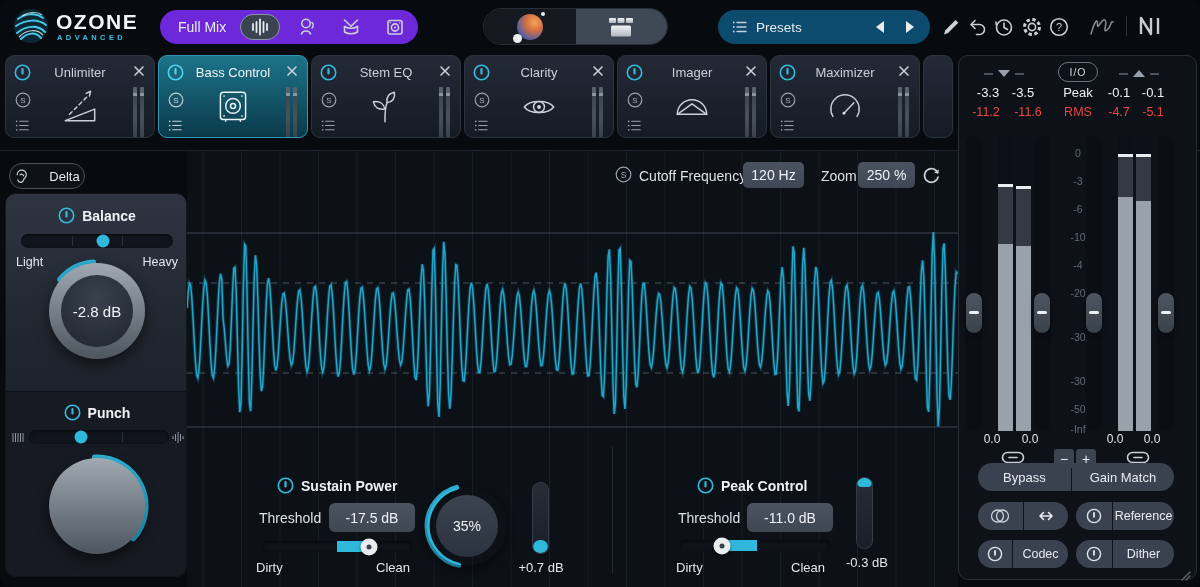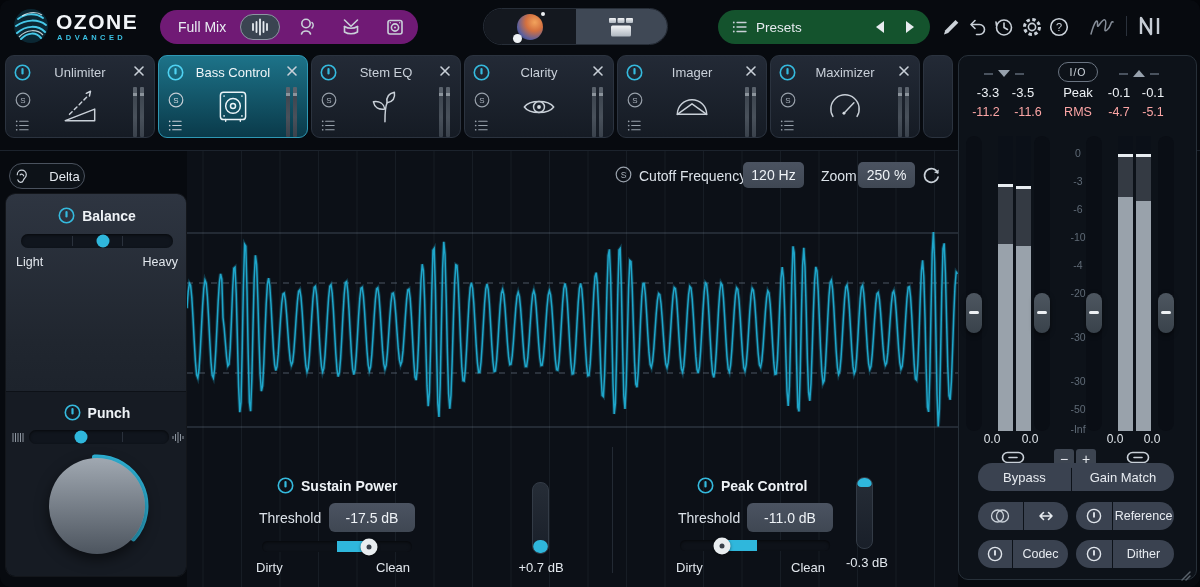--- a/index.html
+++ b/index.html
@@ -7,33 +7,33 @@
 body{font-family:"Liberation Sans",sans-serif;-webkit-font-smoothing:antialiased}
 #app{position:relative;width:1200px;height:587px;background:#070a0f;overflow:hidden;border-radius:10px;color:#dfe5ec}
 .abs{position:absolute}
 .flex{display:flex;align-items:center}
 svg{display:block}
 .ic{stroke:#c9d0d8;fill:none;stroke-width:1.6;stroke-linecap:round;stroke-linejoin:round}
 .ic-dim{stroke:#98a1ab}
 
 #brand-name{font-size:21px;font-weight:bold;letter-spacing:1.5px;color:#f2f5f8}
 #brand-sub{font-size:7.5px;font-weight:bold;letter-spacing:3.4px;color:#3bc1e3}
-.pill{background:#701a75;border-radius:17px}
+.pill{background:#6d28d9;border-radius:17px}
 #fullmix-pill{left:160px;top:10px;width:258px;height:34px;gap:10px;padding-left:18px}
 #fullmix-label{font-size:14px;color:#e9edf2;margin-right:4px}
 .src-btn{width:34px;height:26px;display:flex;align-items:center;justify-content:center;border-radius:13px}
 .src-btn.sel{width:40px;background:#3a4451;border:1px solid #8d96a2}
 #view-toggle{left:483px;top:8px;width:185px;height:37px;border-radius:19px;overflow:hidden;border:1px solid #272e38;display:flex}
 #view-toggle .half{flex:1;display:flex;align-items:center;justify-content:center;height:100%}
 #half-ai{background:#14181f}
 #half-mod{background:#3f4855}
 #sphere{position:relative;width:26px;height:26px;border-radius:50%;background:radial-gradient(circle at 68% 32%,#f2a35c,#d4703f 35%,#5a5f9e 70%,#252c4e 95%)}
 #sphere .moon1{position:absolute;left:-4px;bottom:-3px;width:9px;height:9px;border-radius:50%;background:#eef1f4}
 #sphere .moon2{position:absolute;right:-2px;top:-2px;width:4px;height:4px;border-radius:50%;background:#eef1f4}
-#presets-pill{left:718px;top:10px;width:212px;height:34px;background:#14532d;border-radius:17px;padding:12px 14px;gap:8px}
+#presets-pill{left:718px;top:10px;width:212px;height:34px;background:#0c4a6e;border-radius:17px;padding:12px 14px;gap:8px}
 #presets-label{font-size:13.5px;color:#e6eaef;flex:1}
 .tool{position:absolute;top:16px;cursor:pointer}
 #ni-sep{left:1126px;top:16px;width:1px;height:20px;background:#2a313b}
 
 .tab{position:absolute;top:55px;height:83px;background:linear-gradient(180deg,#232a36,#151b24);border:1px solid #2b333f;border-radius:9px}
 .tab.sel{background:linear-gradient(180deg,#1d7389,#0a3a4a);border-color:#2e98b4}
 .tab-title{position:absolute;top:9px;left:20px;right:20px;text-align:center;font-size:13px;color:#c9d0d9;white-space:nowrap}
 .tab.sel .tab-title{color:#f0f6f9}
 .tab-power{position:absolute;left:8px;top:8px}
 .tab-close{position:absolute;right:9px;top:9px}
@@ -73,21 +73,21 @@
 #mini-face{position:absolute;left:14px;top:14px;width:62px;height:62px;border-radius:50%;background:linear-gradient(180deg,#3b434f,#2b333e);display:flex;align-items:center;justify-content:center;font-size:14px;color:#eef1f5}
 #grp-divider{left:612px;top:447px;width:1px;height:126px;background:#232a34}
 
 #io-panel{left:958px;top:55px;width:239px;height:525px;background:#0d1219;border:1px solid #273039;border-radius:10px}
 #io-panel .rp{position:absolute}
 .tri-dash{width:9px;height:2px;background:#49525e}
 .tri-down{width:0;height:0;border-left:6px solid transparent;border-right:6px solid transparent;border-top:7px solid #97a1ad}
 .tri-up{width:0;height:0;border-left:6px solid transparent;border-right:6px solid transparent;border-bottom:7px solid #97a1ad}
 #io-oval{left:99px;top:6px;width:40px;height:20px;border:1px solid #6b7582;border-radius:10px;display:flex;align-items:center;justify-content:center;font-size:10.5px;color:#cfd6dd;letter-spacing:1px}
 .pk-val{position:absolute;width:36px;text-align:center;font-size:13px;color:#edf1f5}
-.rms-val{position:absolute;width:42px;text-align:center;font-size:12.5px;color:#fca5a5}
+.rms-val{position:absolute;width:42px;text-align:center;font-size:12.5px;color:#ef4444}
 .fader-track{position:absolute;top:80px;width:16px;height:295px;background:#0a0e15;border-radius:8px}
 .fader-handle{position:absolute;left:0;top:157px;width:16px;height:40px;border-radius:8px;background:linear-gradient(180deg,#4d5660,#39424b);box-shadow:0 2px 5px rgba(0,0,0,.5)}
 .fader-handle::after{content:"";position:absolute;left:3px;top:18px;width:10px;height:3px;border-radius:1.5px;background:#eef1f4}
 .vumeter{position:absolute;top:80px;width:15px;height:295px;background:#0b1018}
 .vu-hold{position:absolute;left:0;right:0;height:3px;background:#e8edf1}
 .vu-soft{position:absolute;left:0;right:0;background:rgba(160,170,180,.28)}
 .vu-solid{position:absolute;left:0;right:0;background:#99a2ab}
 #io-scale span{position:absolute;left:99px;width:40px;text-align:center;font-size:10.5px;color:#5f6a76}
 .fv{position:absolute;top:376px;width:34px;text-align:center;font-size:12px;color:#dfe5ea}
 .sq-btn{position:absolute;top:393px;width:20px;height:19px;background:#3c4450;border-radius:3px;display:flex;align-items:center;justify-content:center;font-size:14px;color:#e6eaef}
@@ -500,20 +500,29 @@
           </svg>
         <span>Balance</span>
       </div>
       <div class="hslider" style="left:15px;top:40px;width:152px">
         <span class="seg" style="left:33.3%"></span>
           <span class="seg" style="left:66.6%"></span>
         <span class="dot-thumb" style="left:54%"></span>
       </div>
       <span class="range-lab" style="left:10px;top:61px">Light</span>
       <span class="range-lab" style="right:10px;top:61px">Heavy</span>
+      <div class="knob" style="left:36px;top:62px">
+        <svg class="abs" width="110" height="110" viewBox="0 0 110 110">
+            <path d="M17.5 23.5 A49 49 0 0 1 51.6 6.1" fill="none" stroke="#2fb7dc" stroke-width="5" stroke-linecap="round"></path>
+          </svg>
+        <div class="k-ring"></div>
+        <div class="k-face">
+            <span>-2.8 dB</span>
+          </div>
+      </div>
     </div>
     <div id="punch-sec">
       <div class="sec-title" style="top:12px">
         <svg width="17" height="17" viewBox="0 0 17 17">
             <circle cx="8.5" cy="8.5" r="7.2" fill="none" stroke="#35bade" stroke-width="1.6"></circle>
             <line x1="8.5" y1="5" x2="8.5" y2="9.5" stroke="#35bade" stroke-width="2.2" stroke-linecap="round"></line>
           </svg>
         <span>Punch</span>
       </div>
       <svg class="abs" style="left:6px;top:39px" width="14" height="13" viewBox="0 0 14 13">
@@ -556,20 +565,29 @@
     <span>Sustain Power</span>
   </div>
   <span class="abs hdr-label" style="left:259px;top:510px">Threshold</span>
   <div class="abs val-box" style="left:329px;top:503px;width:86px;height:29px;border-radius:6px">-17.5 dB</div>
   <div class="abs mix-slider" style="left:262px;top:541px;width:150px">
     <span class="mix-fill" style="left:50%;width:21%"></span>
     <span class="ball-thumb" style="left:71%"></span>
   </div>
   <span class="abs range-lab" style="left:256px;top:560px;font-size:13px">Dirty</span>
   <span class="abs range-lab" style="left:376px;top:560px;font-size:13px">Clean</span>
+  <div class="abs" id="mini-knob">
+    <svg class="abs" width="90" height="90" viewBox="0 0 90 90">
+        <path d="M36.7 84.1 A40 40 0 0 1 34.6 6.4" fill="none" stroke="#2fb7dc" stroke-width="5" stroke-linecap="round"></path>
+      </svg>
+    <div id="mini-outer"></div>
+    <div id="mini-face">
+        <span>35%</span>
+      </div>
+  </div>
   <div class="abs vmeter" style="left:532px;top:482px;height:72px">
     <span class="vm-fill" style="bottom:0;height:13px;border-radius:8px 8px 7px 7px"></span>
   </div>
   <span class="abs meter-lab" style="left:511px;top:560px">+0.7 dB</span>
 
   <div class="abs" id="grp-divider"></div>
 
   <div class="abs grp-title" style="left:697px;top:477px">
     <svg width="17" height="17" viewBox="0 0 17 17">
         <circle cx="8.5" cy="8.5" r="7.2" fill="none" stroke="#35bade" stroke-width="1.6"></circle>

